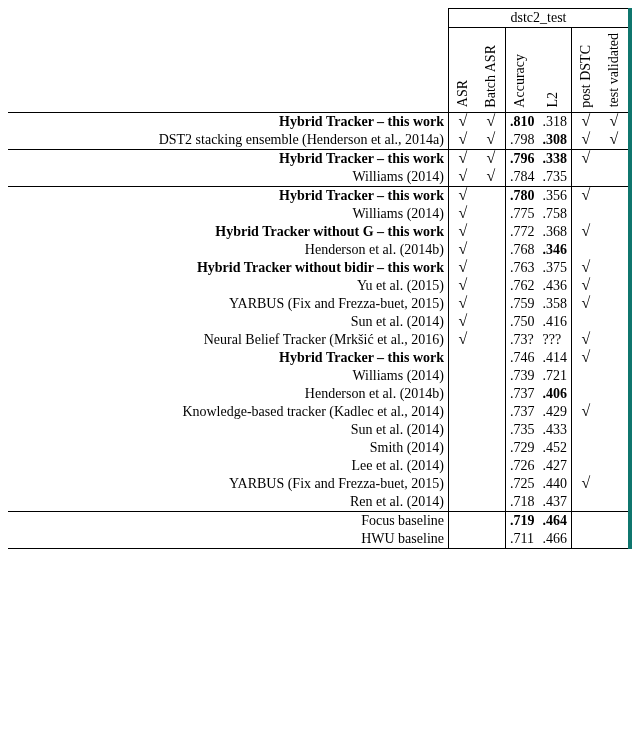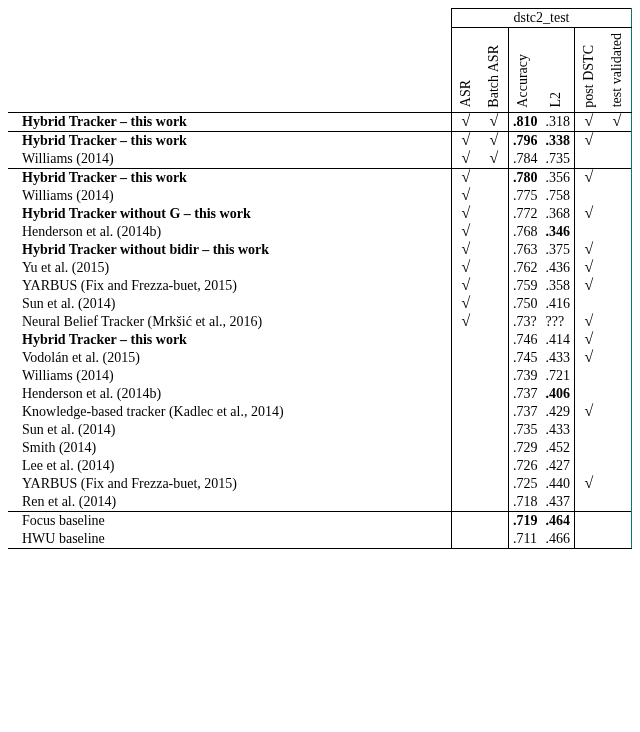--- a/index.html
+++ b/index.html
@@ -12,35 +12,35 @@
   }
   table {
     border-collapse: collapse;
     width: 624px;
   }
   td, th {
     padding: 1px 4px;
     vertical-align: bottom;
     white-space: nowrap;
   }
-  .name-col { width: 430px; padding-left: 14px; text-align: left; white-space: normal; }
+  .name-col { width: 430px; padding-left: 14px; text-align: right; white-space: normal; }
   .num-col  { text-align: left; }
   .check-col { text-align: center; }
   .bold { font-weight: bold; }
   .rotated {
     writing-mode: vertical-rl;
     transform: rotate(180deg);
     text-align: left;
     padding: 4px 2px;
   }
   .top-header td { text-align: center; }
 
   
   .bv-l  { border-left: 1px solid #000; }
-  .bv-r  { border-right: 1px solid #0f766e; }
+  .bv-r  { border-right: 4px solid #0f766e; }
   .bh-t  { border-top: 1px solid #000; }
   .bh-b  { border-bottom: 1px solid #000; }
 
   .check {
     font-size: 16px;
     line-height: 14px;
     display: inline-block;
   }
 </style>
 </head>
@@ -80,20 +80,29 @@
       <tr>
         <td class="name-col bold">Hybrid Tracker – this work</td>
         <td class="check-col bv-l"><span class="check">√</span></td>
         <td class="check-col"><span class="check">√</span></td>
         <td class="num-col bv-l bold">.810</td>
         <td class="num-col">.318</td>
         <td class="check-col bv-l"><span class="check">√</span></td>
         <td class="check-col bv-r"><span class="check">√</span></td>
       </tr>
       <tr>
+        <td class="name-col">DST2 stacking ensemble (Henderson et al., 2014a)</td>
+        <td class="check-col bv-l"><span class="check">√</span></td>
+        <td class="check-col"><span class="check">√</span></td>
+        <td class="num-col bv-l">.798</td>
+        <td class="num-col bold">.308</td>
+        <td class="check-col bv-l"><span class="check">√</span></td>
+        <td class="check-col bv-r"><span class="check">√</span></td>
+      </tr>
+      <tr>
         <td class="name-col bold bh-t">Hybrid Tracker – this work</td>
         <td class="check-col bv-l bh-t"><span class="check">√</span></td>
         <td class="check-col bh-t"><span class="check">√</span></td>
         <td class="num-col bv-l bold bh-t">.796</td>
         <td class="num-col bold bh-t">.338</td>
         <td class="check-col bv-l bh-t"><span class="check">√</span></td>
         <td class="check-col bv-r bh-t"></td>
       </tr>
       <tr>
         <td class="name-col">Williams (2014)</td>
@@ -184,29 +193,20 @@
         <td class="num-col">???</td>
         <td class="check-col bv-l"><span class="check">√</span></td>
         <td class="check-col bv-r"></td>
       </tr>
       <tr>
         <td class="name-col bold">Hybrid Tracker – this work</td>
         <td class="check-col bv-l"></td>
         <td class="check-col"></td>
         <td class="num-col bv-l">.746</td>
         <td class="num-col">.414</td>
-        <td class="check-col bv-l"><span class="check">√</span></td>
-        <td class="check-col bv-r"></td>
-      </tr>
-      <tr>
-        <td class="name-col">Vodolán et al. (2015)</td>
-        <td class="check-col bv-l"></td>
-        <td class="check-col"></td>
-        <td class="num-col bv-l">.745</td>
-        <td class="num-col">.433</td>
         <td class="check-col bv-l"><span class="check">√</span></td>
         <td class="check-col bv-r"></td>
       </tr>
       <tr>
         <td class="name-col">Williams (2014)</td>
         <td class="check-col bv-l"></td>
         <td class="check-col"></td>
         <td class="num-col bv-l">.739</td>
         <td class="num-col">.721</td>
         <td class="check-col bv-l"></td>

